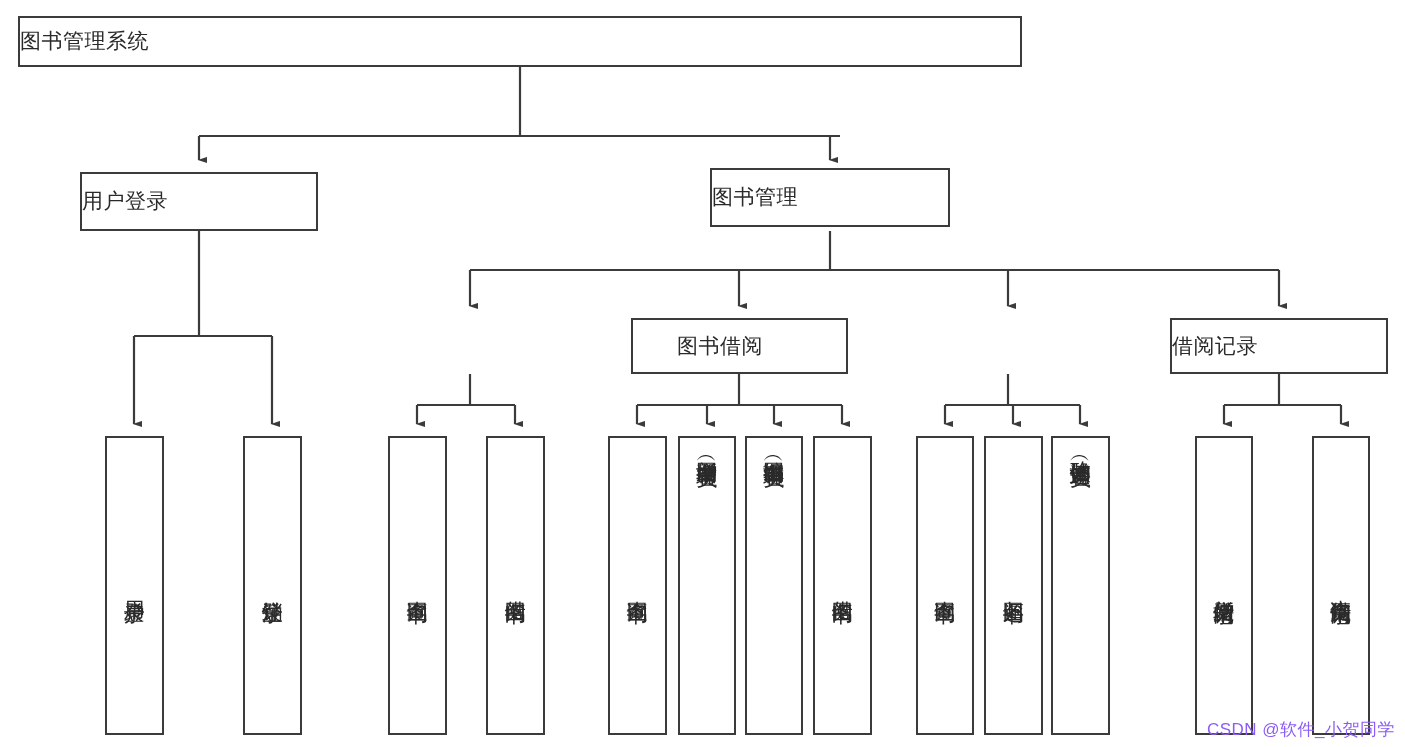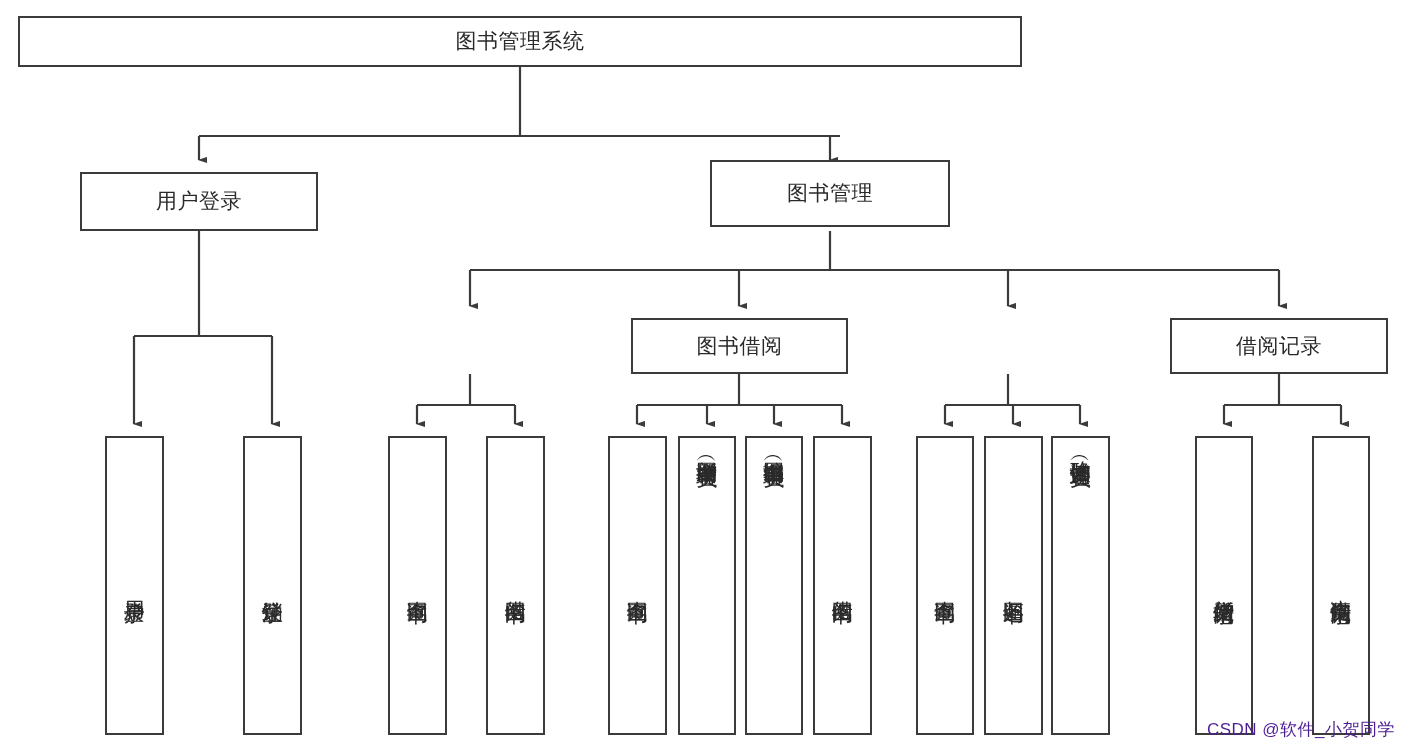--- a/index.html
+++ b/index.html
@@ -26,21 +26,21 @@
     width: 1405px;
     height: 747px;
   }
   .node-box {
     position: absolute;
     box-sizing: border-box;
     background: #ffffff;
     border: 2.2px solid #3b3b3b;
     display: flex;
     align-items: center;
-    justify-content: center;
+    justify-content: flex-start;
     overflow: hidden;
   }
   .node-label-h {
     font-size: 21px;
     color: #2a2a2a;
     line-height: 1.15;
     white-space: nowrap;
     letter-spacing: 0.5px;
   }
   .node-label-v {
@@ -60,21 +60,21 @@
   }
   .leaf-box.centered {
     align-items: center;
     padding-top: 0;
   }
   .watermark {
     position: absolute;
     right: 10px;
     bottom: 6px;
     font-size: 17px;
-    color: #4c1d95;
+    color: #8b5cf6;
     letter-spacing: 0.5px;
     white-space: nowrap;
     pointer-events: none;
     margin-top: 36px;
   }
 </style>
 </head>
 <body>
 
 <div id="diagram-root">
@@ -130,25 +130,25 @@
     </g>
   </svg>
 
   <div class="node-box" style="left:18px; top:16px; width:1004px; height:51px;">
     <span class="node-label-h">图书管理系统</span>
   </div>
 
   <div class="node-box" style="left:80px; top:172px; width:238px; height:59px;">
     <span class="node-label-h">用户登录</span>
   </div>
-  <div class="node-box" style="left:710px; top:160px; width:240px; height:67px;font-family:Liberation Serif, serif;">
+  <div class="node-box" style="left:710px; top:168px; width:240px; height:59px;font-family:Liberation Serif, serif;">
     <span class="node-label-h">图书管理</span>
   </div>
 
-  <div class="node-box" style="left:631px; top:318px; width:217px; height:56px;">
+  <div class="node-box" style="left:631px; top:318px; width:217px; height:56px;padding-left:44px;">
     <span class="node-label-h">图书借阅</span>
   </div>
   <div class="node-box" style="left:1170px; top:318px; width:218px; height:56px;">
     <span class="node-label-h">借阅记录</span>
   </div>
 
   <div class="node-box leaf-box centered" style="left:105px; top:436px; width:59px; height:299px;">
     <span class="node-label-v">用户登录</span>
   </div>
   <div class="node-box leaf-box centered" style="left:243px; top:436px; width:59px; height:299px;">

